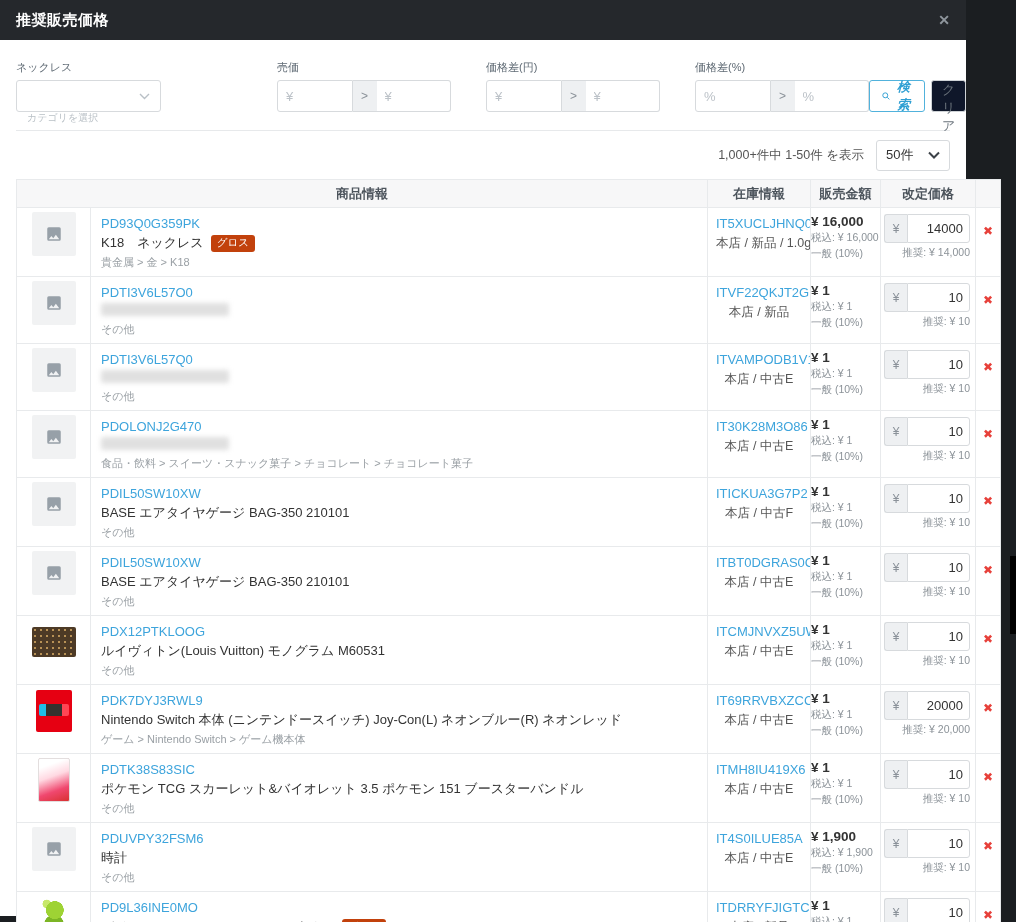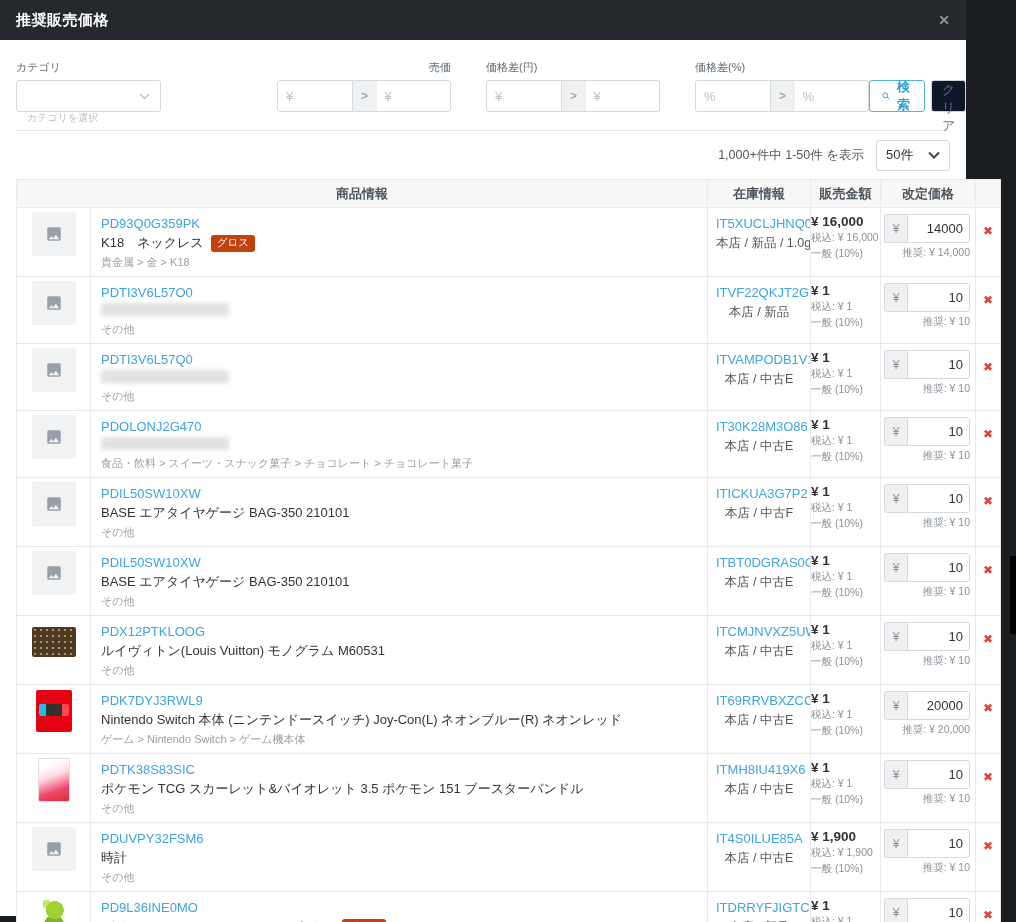--- a/index.html
+++ b/index.html
@@ -19,26 +19,26 @@
   .fselect { width:145px; height:32px; border:1px solid #d7dadd; border-radius:3px; background:#fff;
              display:flex; align-items:center; padding:0 10px; cursor:pointer; }
   .fselect .ph { color:#b9c0c6; font-size:10px; flex:1;margin-top:44px; }
   .pair { display:flex; width:174px; }
   .pair input { flex:1; min-width:0; height:32px; border:1px solid #d7dadd; border-radius:3px 0 0 3px; padding:0 8px; font-size:13px; color:#444; }
   .pair input:last-child { border-radius:0 3px 3px 0; border-left:none; }
   .pair input::placeholder { color:#bcc2c8; }
   .conn { width:24px; height:32px; background:#eef0f2; border-top:1px solid #d7dadd; border-bottom:1px solid #d7dadd;
           color:#8a9199; font-size:12px; display:flex; align-items:center; justify-content:center; }
   .g-cat { margin-right:116px; }
-  .g-price { margin-right:35px;align-items:flex-end; }
+  .g-price { margin-right:35px; }
   .g-yen { margin-right:35px; }
   .fspacer { flex:1; }
   .fbtns { display:flex; gap:6px; }
   .btn-search { height:32px; padding:0 12px; background:#fff; border:1px solid #51b2dc; border-radius:3px;
-                color:#2f9fd3; font-size:13px; font-weight:bold; display:flex; align-items:center; gap:5px; cursor:pointer; }
+                color:#2f9fd3; font-size:13px; font-weight:bold; display:flex; align-items:center; gap:5px; cursor:pointer;font-style:italic; }
   .btn-clear { height:32px; padding:0 10px; background:#0f172a; border:1px solid #cfd3d6; border-radius:3px;
                color:#6a737b; font-size:13px; cursor:pointer; }
   .divider { border-top:1px solid #e7e9eb; margin:0 16px; }
 
   
   .results { height:48px; display:flex; align-items:center; justify-content:flex-end; gap:12px; padding:0 16px; }
   .rsummary { font-size:12.5px; color:#555; }
   .psize { width:74px; height:31px; border:1px solid #d7dadd; border-radius:3px; display:flex; align-items:center;
            padding:0 9px; cursor:pointer; background:#fff; }
   .psize span { font-size:13px; color:#333; flex:1; }
@@ -94,21 +94,21 @@
 
 <div class="modal">
 
   <div class="mhead">
     <span class="mtitle">推奨販売価格</span>
     <button class="mclose">✕</button>
   </div>
 
   <div class="filters">
     <div class="fgroup g-cat">
-      <span class="flabel">カテゴリ</span>
+      <span class="flabel">ネックレス</span>
       <div class="fselect">
         <span class="ph">カテゴリを選択</span>
         <svg width="11" height="7" viewBox="0 0 11 7">
             <polyline points="1,1 5.5,5.5 10,1" fill="none" stroke="#b9c0c6" stroke-width="1.4"></polyline>
           </svg>
       </div>
     </div>
     <div class="fgroup g-price">
       <span class="flabel">売価</span>
       <div class="pair">

